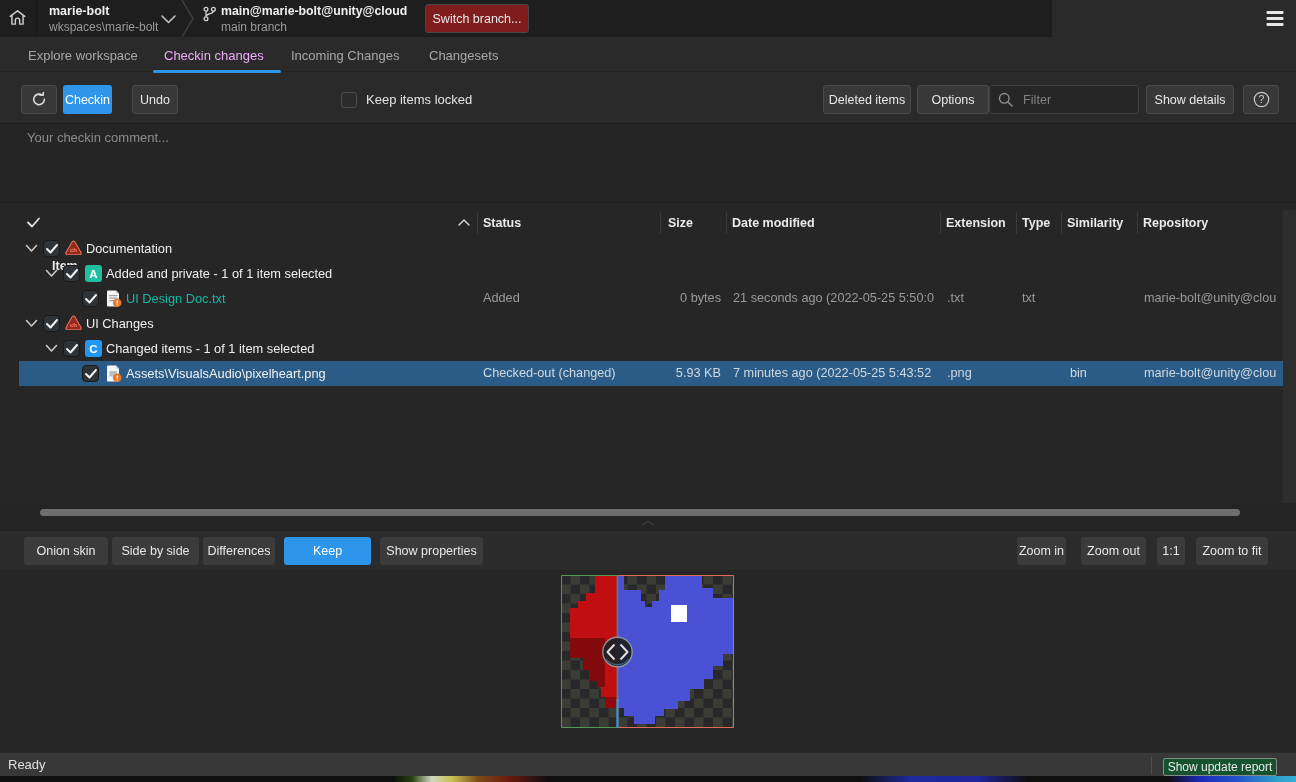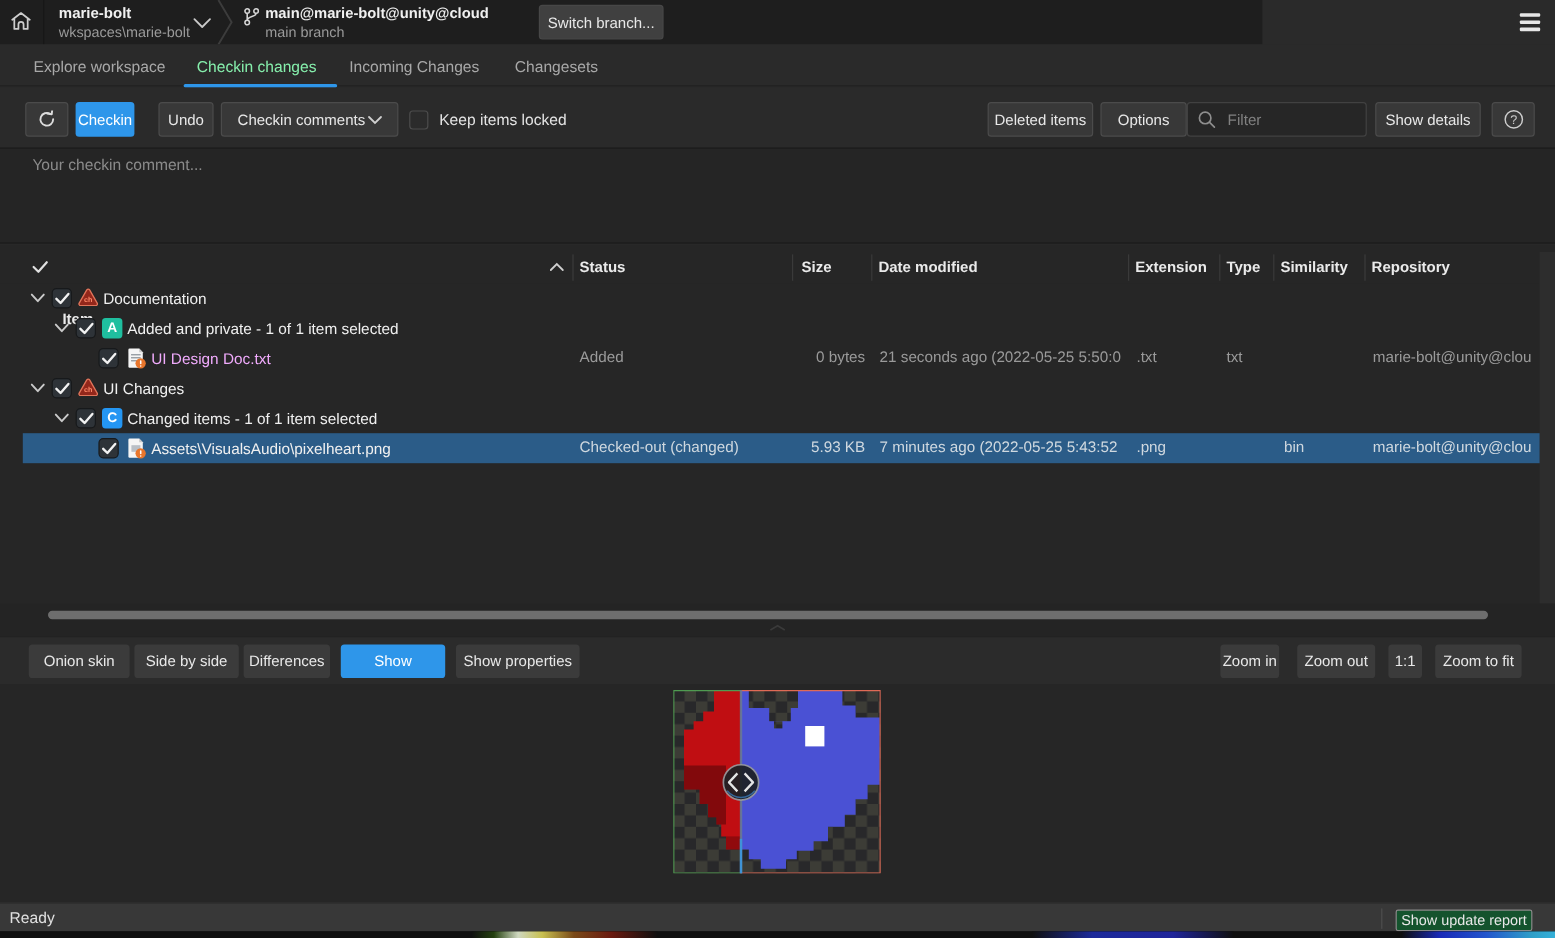--- a/index.html
+++ b/index.html
@@ -35,51 +35,46 @@
   </svg>
 
   <svg class="abs" style="left:202px;top:6px" width="15" height="16" viewBox="0 0 15 16">
     <circle cx="4" cy="3.2" r="1.9" fill="none" stroke="#d5d5d5" stroke-width="1.3"></circle>
     <circle cx="4" cy="12.8" r="1.9" fill="none" stroke="#d5d5d5" stroke-width="1.3"></circle>
     <circle cx="11.4" cy="3.2" r="1.9" fill="none" stroke="#d5d5d5" stroke-width="1.3"></circle>
     <path d="M4 5.2 V10.8 M11.4 5.2 c0 3 -7.4 2 -7.4 5.6" fill="none" stroke="#d5d5d5" stroke-width="1.3"></path>
   </svg>
   <div class="abs" style="left:221px;top:4px;color:#f0f0f0;font-size:12.3px;font-weight:bold;">main@marie-bolt@unity@cloud</div>
   <div class="abs" style="left:221px;top:20px;color:#9a9a9a;font-size:12px;">main branch</div>
-  <div class="btn" style="left:425px;top:4px;width:104px;height:29px;background:#404040;border-color:#474747;margin-left:24px;">Switch branch...</div>
+  <div class="btn" style="left:425px;top:4px;width:104px;height:29px;background:#7f1d1d;border-color:#474747;">Switch branch...</div>
 
   <svg class="abs" style="left:1265px;top:10px" width="20" height="17" viewBox="0 0 20 17">
     <rect x="1.5" y="1" width="17" height="3" rx="1" fill="#e6e6e6"></rect>
     <rect x="1.5" y="7" width="17" height="3" rx="1" fill="#e6e6e6"></rect>
     <rect x="1.5" y="13" width="17" height="3" rx="1" fill="#e6e6e6"></rect>
   </svg>
 </div>
 
 <div class="abs" style="left:0;top:37px;width:1296px;height:35px;background:#2a2a2a;border-bottom:1px solid #212121;">
   <div class="abs" style="left:28px;top:11px;color:#a8a8a8;font-size:13px;">Explore workspace</div>
-  <div class="abs" style="left:164px;top:11px;color:#86efac;font-size:13px;">Checkin changes</div>
+  <div class="abs" style="left:164px;top:11px;color:#f0abfc;font-size:13px;">Checkin changes</div>
   <div class="abs" style="left:153px;top:33px;width:128px;height:3px;background:#2e96ea;border-radius:2px;"></div>
   <div class="abs" style="left:291px;top:11px;color:#a8a8a8;font-size:13px;">Incoming Changes</div>
   <div class="abs" style="left:429px;top:11px;color:#a8a8a8;font-size:13px;">Changesets</div>
 </div>
 
 <div class="abs" style="left:0;top:73px;width:1296px;height:50px;background:#2a2a2a;">
   <div class="btn" style="left:21px;top:12px;width:36px;height:29px;">
     <svg width="16" height="16" viewBox="0 0 16 16">
       <path d="M10.8 2.9 a5.3 5.3 0 1 0 2.5 4.5" fill="none" stroke="#dcdcdc" stroke-width="1.6" stroke-linecap="round"></path>
       <path d="M8.2 2.6 L12.1 3.3 L12.5 -0.4" fill="none" stroke="#dcdcdc" stroke-width="1.6" stroke-linecap="round" stroke-linejoin="round"></path>
     </svg>
   </div>
   <div class="btn blue" style="left:63px;top:12px;width:49px;height:29px;text-align:right;">Checkin</div>
   <div class="btn" style="left:132px;top:12px;width:46px;height:29px;">Undo</div>
-  <div class="btn" style="left:184px;top:12px;width:148px;height:29px;justify-content:flex-start;padding-left:13px;">Checkin comments
-    <svg style="position:absolute;right:12px;top:10px" width="13" height="9" viewBox="0 0 13 9">
-      <path d="M1.5 1.5 L6.5 6.5 L11.5 1.5" fill="none" stroke="#d0d0d0" stroke-width="1.5" stroke-linecap="round"></path>
-    </svg>
-  </div>
   <div class="chk" style="left:341px;top:19px;background:#2b2b2b;border-color:#4d4d4d;"></div>
   <div class="abs" style="left:366px;top:19px;color:#e4e4e4;font-size:13px;">Keep items locked</div>
 
   <div class="btn" style="left:823px;top:12px;width:88px;height:29px;">Deleted items</div>
   <div class="btn" style="left:917px;top:12px;width:72px;height:29px;">Options</div>
   <div class="abs" style="left:989px;top:12px;width:150px;height:29px;background:#262626;border:1px solid #414141;border-radius:3px;">
     <svg style="position:absolute;left:8px;top:6px" width="16" height="16" viewBox="0 0 16 16">
       <circle cx="6.3" cy="6.3" r="4.8" fill="none" stroke="#8e8e8e" stroke-width="1.4"></circle>
       <path d="M10 10 L14 14" stroke="#8e8e8e" stroke-width="1.4" stroke-linecap="round"></path>
     </svg>
@@ -158,21 +153,21 @@
     <svg class="abs" style="left:104px;top:289px" width="19" height="19" viewBox="0 0 19 19">
   <path d="M4 1.5 h8 l3 3 v12 a1 1 0 0 1 -1 1 h-10 a1 1 0 0 1 -1 -1 v-14 a1 1 0 0 1 1 -1 z" fill="#f5f5f5"></path>
   <path d="M12 1.5 l3 3 h-3 z" fill="#c9c9c9"></path>
   <rect x="5.2" y="6" width="8" height="1.2" fill="#9aa0a6"></rect>
   <rect x="5.2" y="8.5" width="8" height="1.2" fill="#9aa0a6"></rect>
   <rect x="5.2" y="11" width="8" height="1.2" fill="#9aa0a6"></rect>
   <circle cx="13.2" cy="13.8" r="4.3" fill="#e8762c"></circle>
   <rect x="12.6" y="11.2" width="1.3" height="3.4" rx="0.6" fill="#fff"></rect>
   <rect x="12.6" y="15.3" width="1.3" height="1.3" rx="0.6" fill="#fff"></rect>
 </svg>
-    <div class="abs" style="left:126px;top:291px;color:#f0abfc;font-size:12.8px;">UI Design Doc.txt</div>
+    <div class="abs" style="left:126px;top:291px;color:#14b8a6;font-size:12.8px;">UI Design Doc.txt</div>
     <div class="abs" style="left:483px;top:291px;color:#9a9a9a;font-size:12.7px;">Added</div>
     <div class="abs" style="left:621px;top:291px;width:100px;text-align:right;color:#9a9a9a;font-size:12.7px;">0 bytes</div>
     <div class="abs" style="left:733px;top:291px;color:#9a9a9a;font-size:12.7px;">21 seconds ago (2022-05-25 5:50:0</div>
     <div class="abs" style="left:947px;top:291px;color:#9a9a9a;font-size:12.7px;">.txt</div>
     <div class="abs" style="left:1022px;top:291px;color:#9a9a9a;font-size:12.7px;">txt</div>
     <div class="abs" style="left:1144px;top:291px;width:139px;overflow:hidden;white-space:nowrap;color:#9a9a9a;font-size:12.7px;">marie-bolt@unity@clou</div>
     <svg class="abs" style="left:25px;top:319px" width="13" height="9" viewBox="0 0 13 9">
       <path d="M1.5 1.5 L6.5 7 L11.5 1.5" fill="none" stroke="#c9c9c9" stroke-width="1.6" stroke-linecap="round" stroke-linejoin="round"></path>
     </svg>
     <div class="abs" style="left:43px;top:315px;width:17px;height:17px;border-radius:4px;background:#2e3338;border:1px solid #17191b;">
@@ -222,21 +217,21 @@
   <div class="abs" style="left:40px;top:6px;width:1200px;height:7px;background:#6e6e6e;border-radius:3.5px;"></div>
   <svg class="abs" style="left:638px;top:17px" width="20" height="8" viewBox="0 0 20 8">
     <path d="M4 5 L10 1.5 L16 5" fill="none" stroke="#3a3a3a" stroke-width="1.4"></path>
   </svg>
 </div>
 
 <div class="abs" style="left:0;top:530px;width:1296px;height:40px;background:#2b2b2b;border-top:1px solid #222;">
   <div class="btn flat" style="left:24px;top:6px;width:84px;height:28px;background:#3b3b3b;">Onion skin</div>
   <div class="btn flat" style="left:112px;top:6px;width:87px;height:28px;background:#3b3b3b;">Side by side</div>
   <div class="btn flat" style="left:203px;top:6px;width:72px;height:28px;background:#3b3b3b;">Differences</div>
-  <div class="btn blue" style="left:284px;top:6px;width:87px;height:28px;">Show</div>
+  <div class="btn blue" style="left:284px;top:6px;width:87px;height:28px;">Keep</div>
   <div class="btn flat" style="left:380px;top:6px;width:103px;height:28px;background:#3b3b3b;">Show properties</div>
   <div class="btn flat" style="left:1017px;top:6px;width:49px;height:28px;background:#3b3b3b;">Zoom in</div>
   <div class="btn flat" style="left:1081px;top:6px;width:65px;height:28px;background:#3b3b3b;">Zoom out</div>
   <div class="btn flat" style="left:1157px;top:6px;width:28px;height:28px;background:#3b3b3b;">1:1</div>
   <div class="btn flat" style="left:1196px;top:6px;width:72px;height:28px;background:#3b3b3b;">Zoom to fit</div>
 </div>
 
 <div class="abs" style="left:0;top:570px;width:1296px;height:182px;background:#262626;"></div>
 <div class="abs" style="left:561px;top:575px;width:173px;height:153px;" id="heartbox">
 <svg width="173" height="153" viewBox="0 0 173 153">

